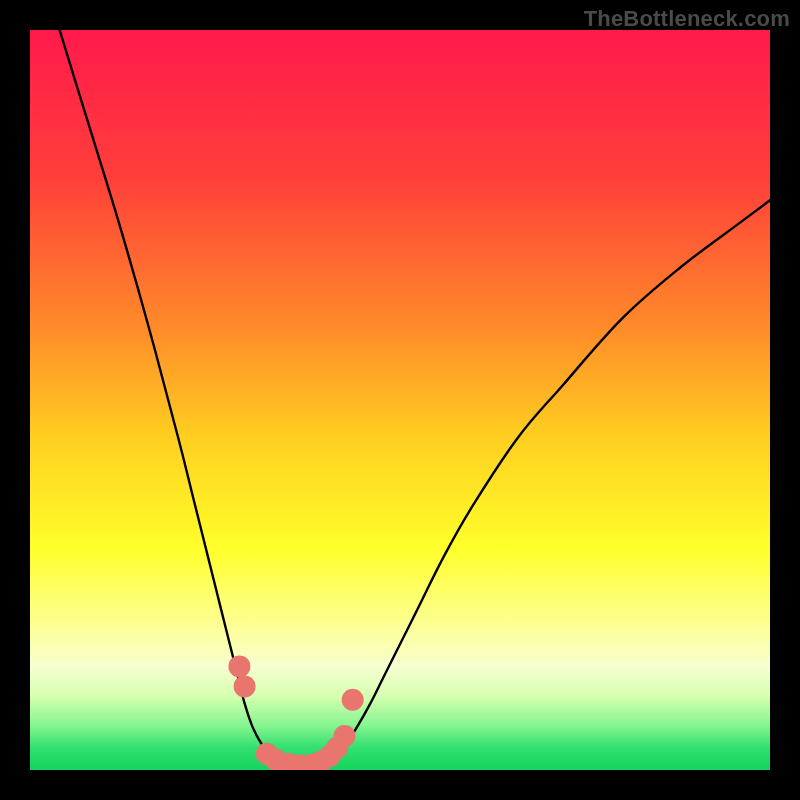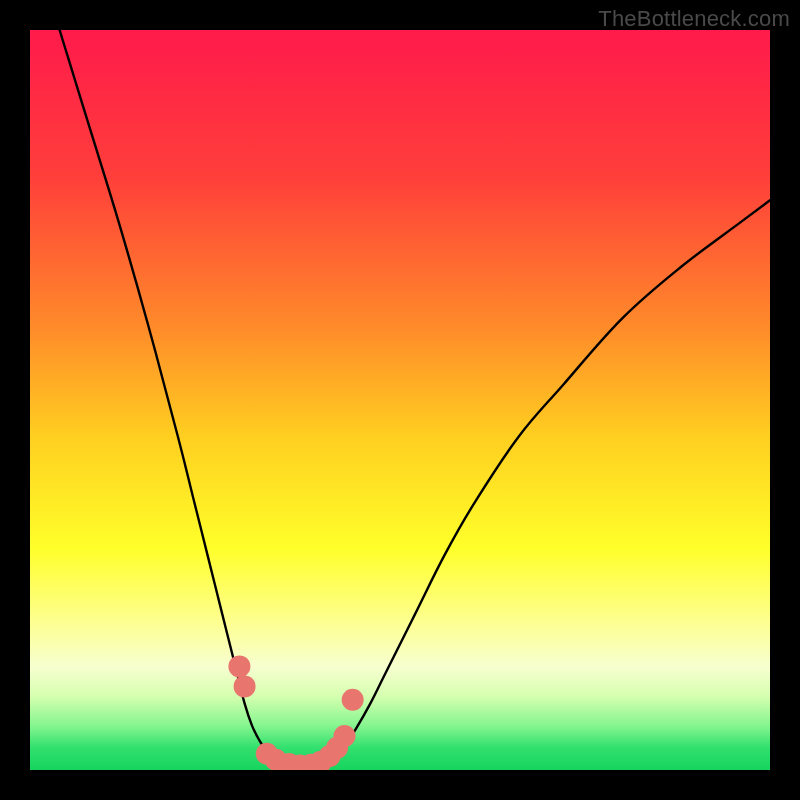--- a/index.html
+++ b/index.html
@@ -24,21 +24,21 @@
     width: 740px;
     height: 740px;
     overflow: hidden;
   }
   .watermark {
     position: absolute;
     top: 6px;
     right: 10px;
     color: #4a4a4a;
     font-size: 22px;
-    font-weight: 400;
+    font-weight: 700;
     letter-spacing: 0.2px;
     pointer-events: none;
   }
   svg { display: block; }
 </style>
 </head>
 <body>
 
 <div class="frame">
   <div class="plot">

